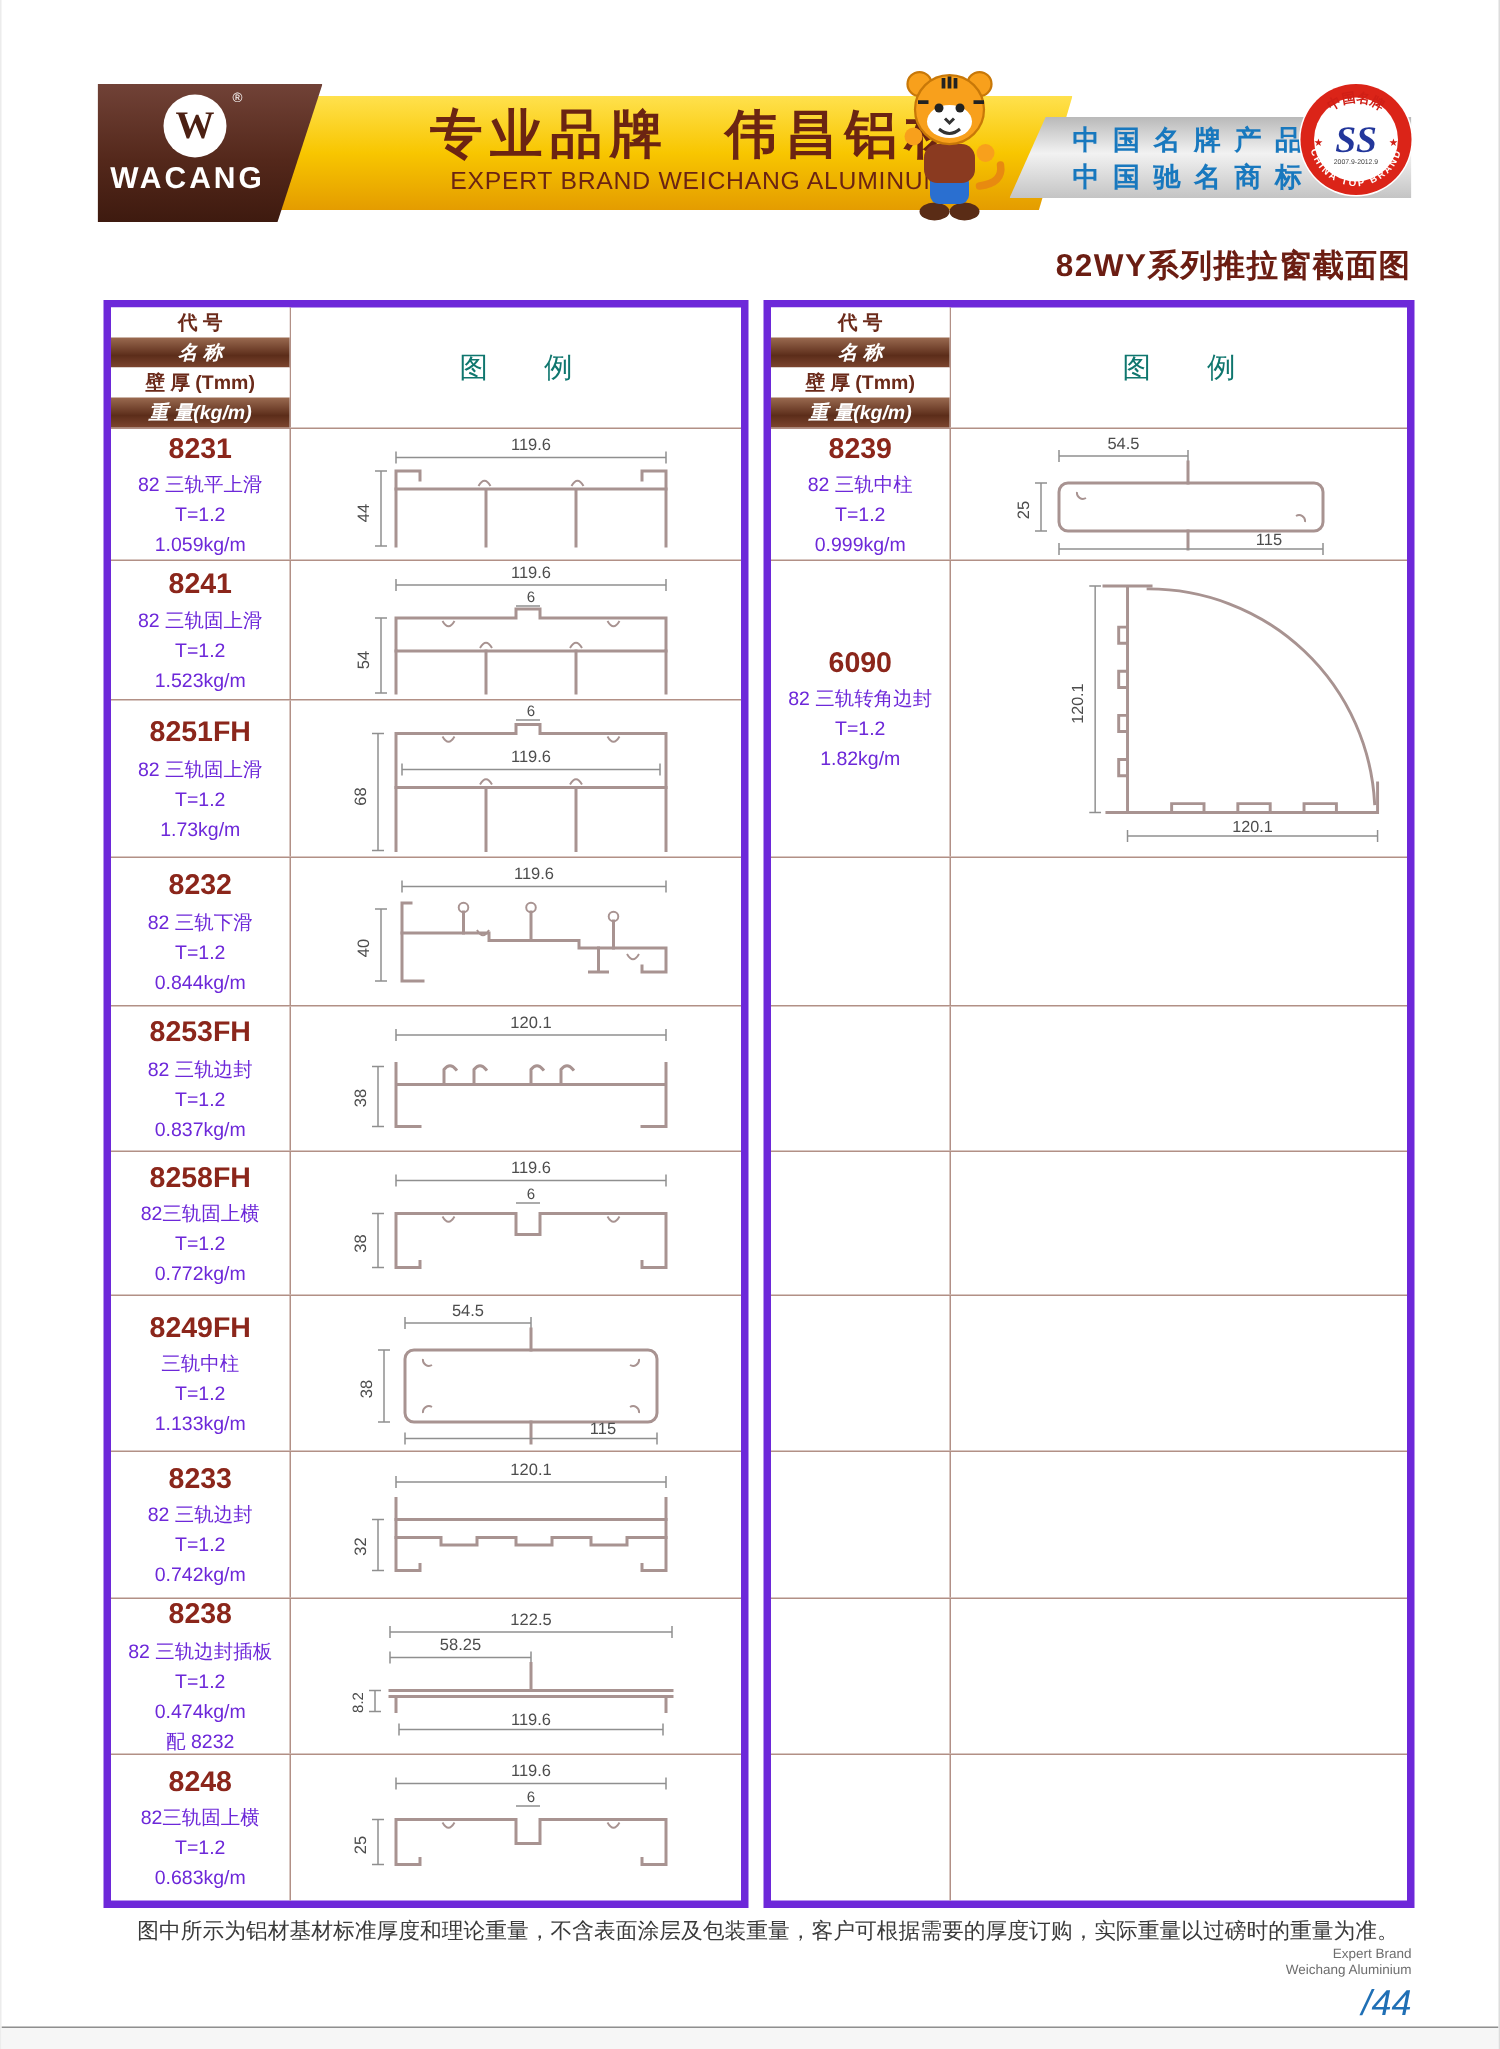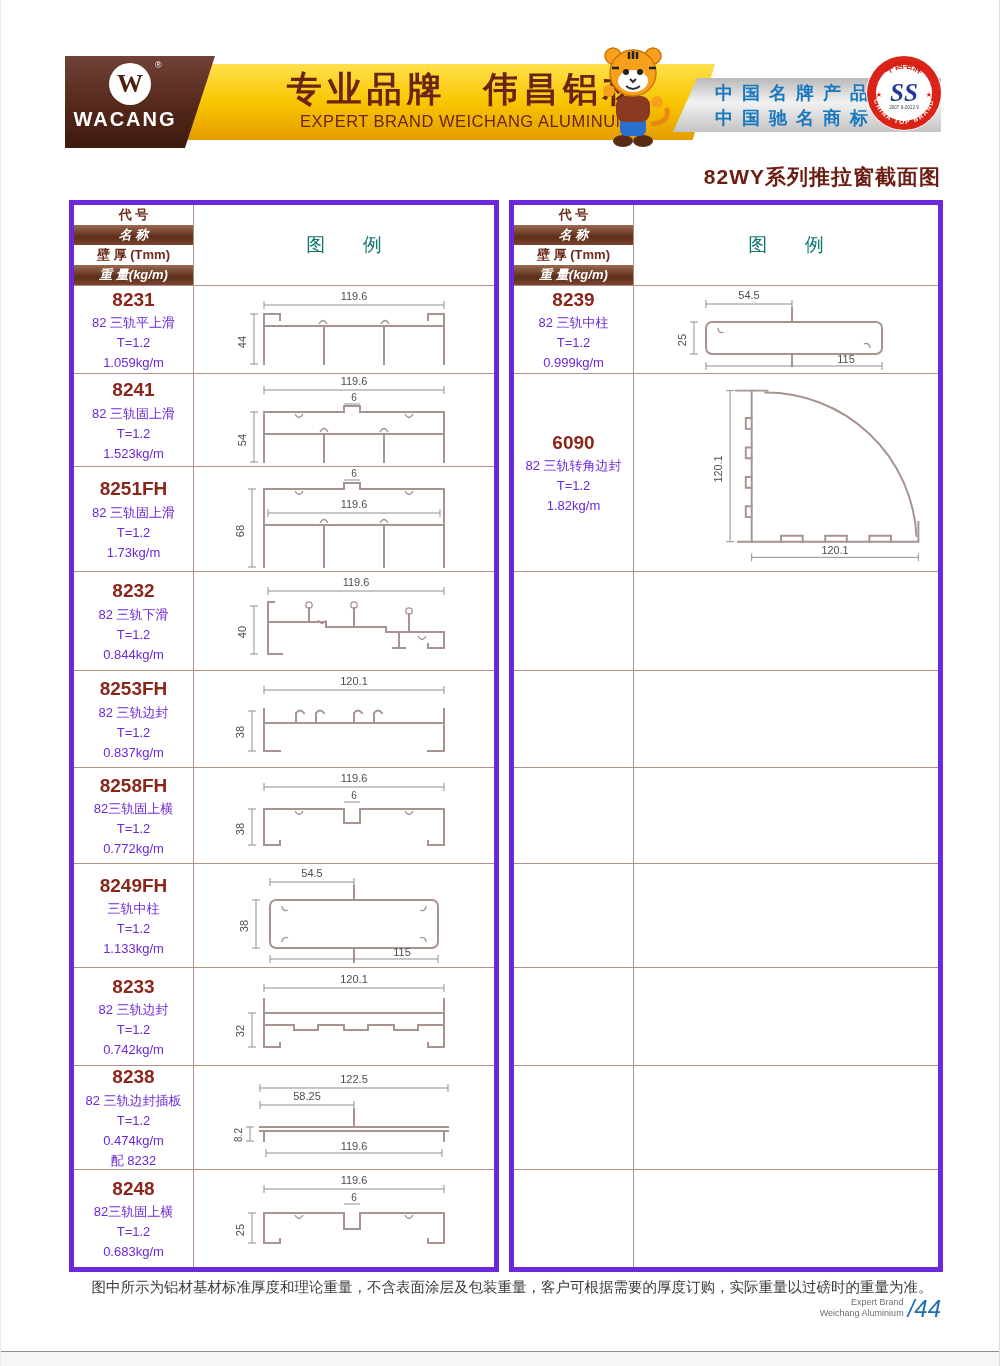--- a/index.html
+++ b/index.html
@@ -57,21 +57,21 @@
   .sub  { color:#6d28d9; font-size:13px; line-height:1.55; }
 
   
   svg .prof { fill:none; stroke:#a89391; stroke-width:2; stroke-linecap:square; stroke-linejoin:miter; }
   svg .clip { fill:none; stroke:#a89391; stroke-width:1.3; }
   svg .dim  { stroke:#8f8f8f; stroke-width:1; }
   svg .dtx  { fill:#4d4d4d; font-size:11px; text-anchor:middle; font-family:"Liberation Sans",sans-serif; }
 
   
   .note { position:absolute; left:0; right:0; top:1278px; text-align:center; color:#3a3a3a; font-size:14.5px;margin-left:24px; }
-  .pf { position:absolute; right:58px; top:1297px; display:flex; align-items:center; gap:4px; }
+  .pf { position:absolute; right:58px; top:1297px; display:flex; align-items:flex-end; gap:4px;flex-direction:column; }
   .pf-small { text-align:right; color:#6e6e6e; font-size:9px; line-height:10.5px; padding-bottom:3px; }
   .pf-num { color:#1f6fb5; font-weight:normal; font-style:italic; font-size:24px; line-height:22px; }
   .bottom-bar { position:absolute; left:0; right:0; bottom:0; height:15px; background:#f6f6f6;
     border-top:1px solid #8f8f8f; }
 </style>
 </head>
 <body>
 
 <div class="page">
 

